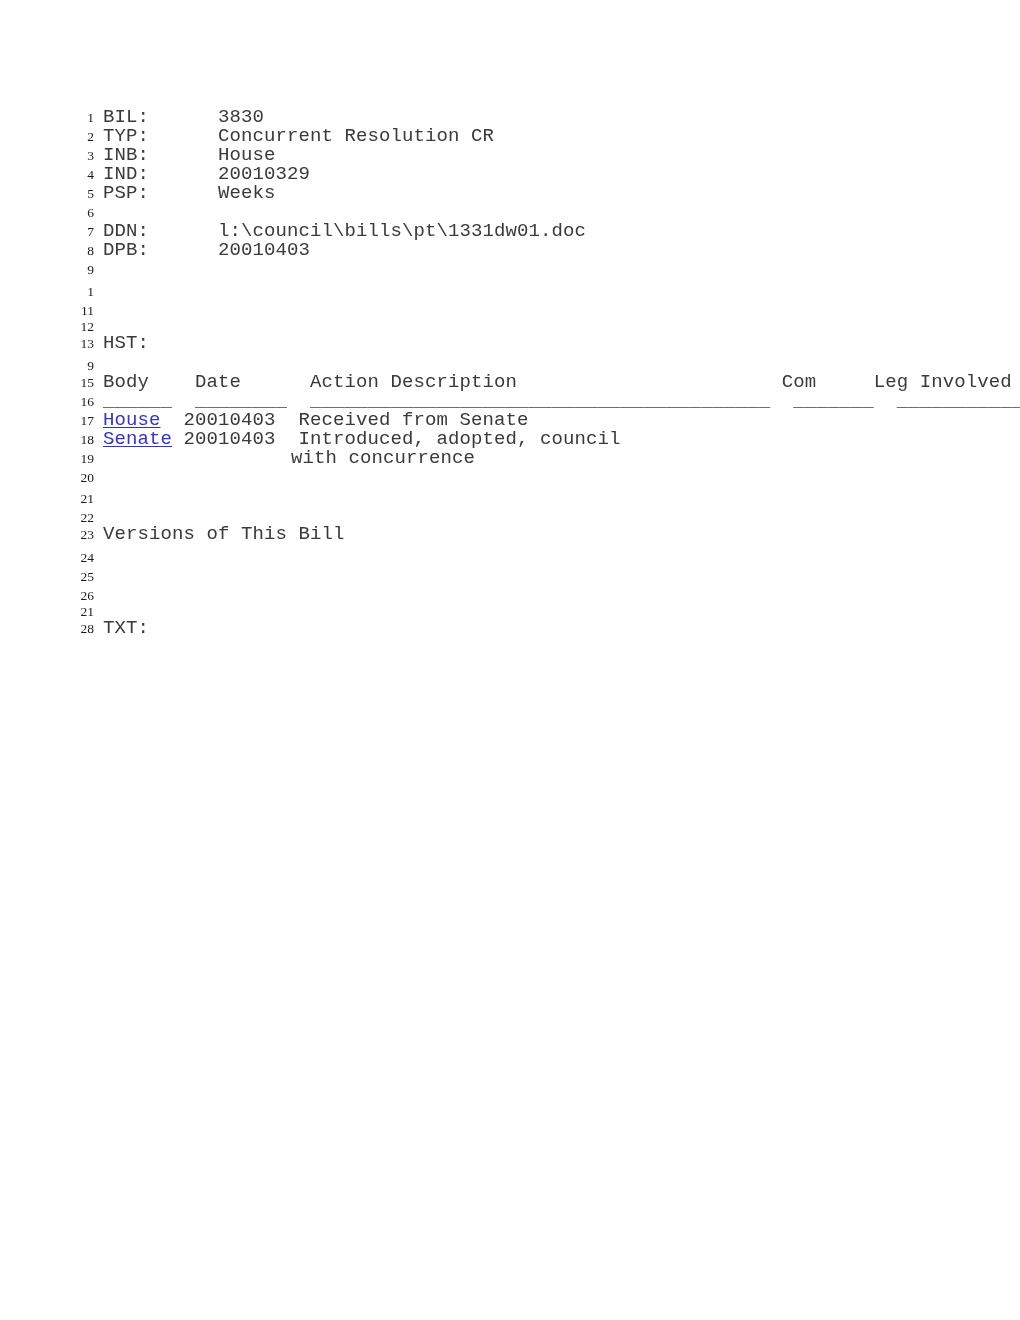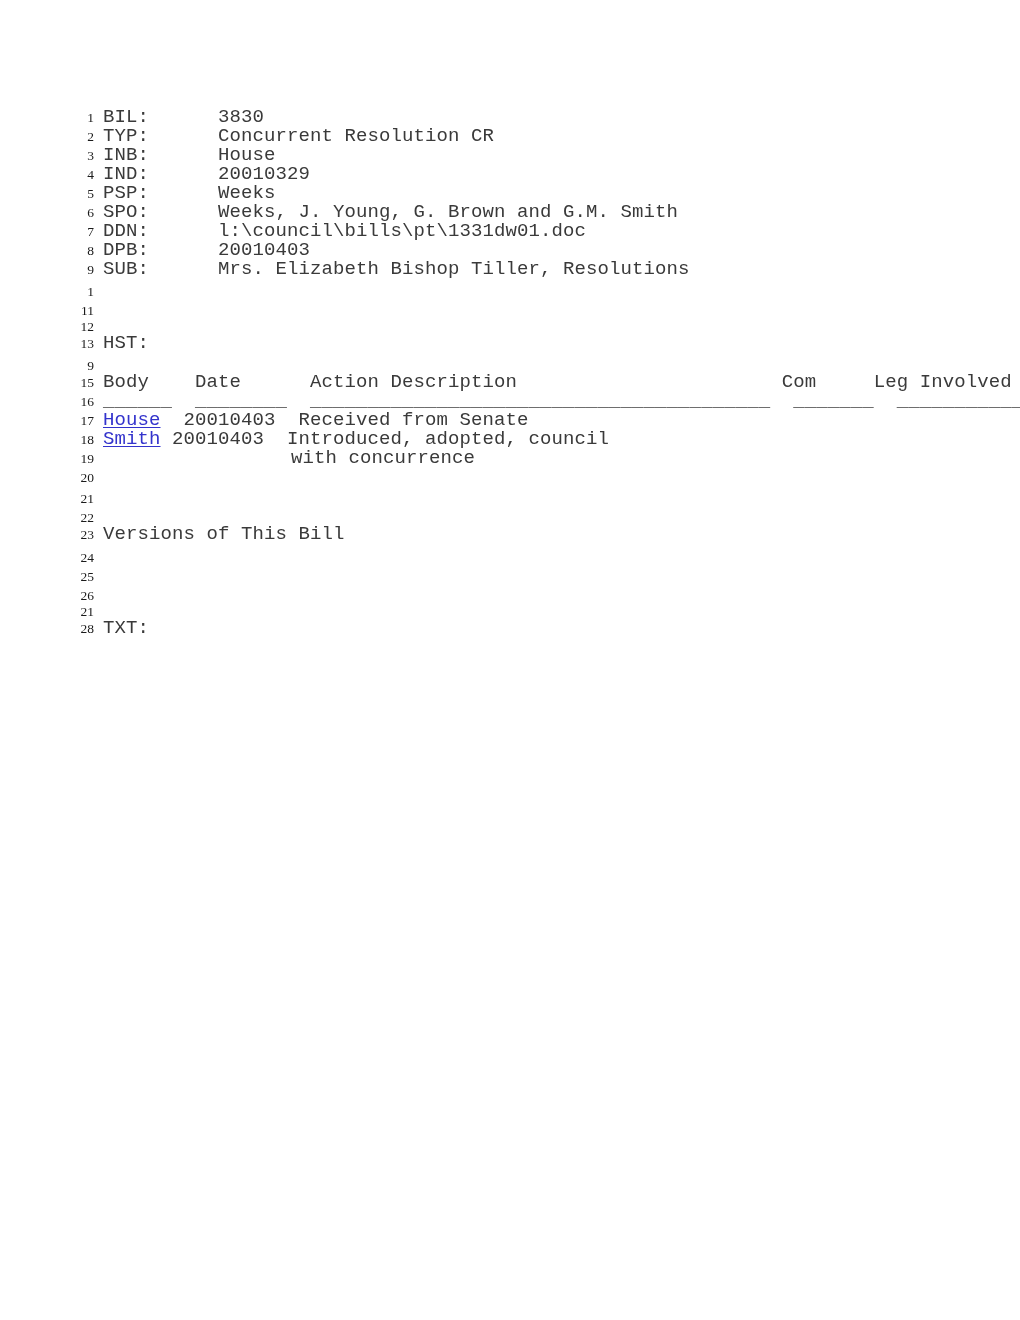--- a/index.html
+++ b/index.html
@@ -110,37 +110,35 @@
     <div class="row" style="top:110px"><span class="lbl">BIL:</span><span>      </span><span class="val">3830</span></div>
 
     <div class="row" style="top:129px"><span class="lbl">TYP:</span><span>      </span><span class="val">Concurrent Resolution CR</span></div>
 
     <div class="row" style="top:148px"><span class="lbl">INB:</span><span>      </span><span class="val">House</span></div>
 
     <div class="row" style="top:167px"><span class="lbl">IND:</span><span>      </span><span class="val">20010329</span></div>
 
     <div class="row" style="top:186px"><span class="lbl">PSP:</span><span>      </span><span class="val">Weeks</span></div>
 
-    <div class="row" style="top:205px"><span class="lbl">SPO:</span><span>      </span><span class="val">Weeks, J. Young, G. Brown and G.M. Smith</span></div>
 
     <div class="row" style="top:224px"><span class="lbl">DDN:</span><span>      </span><span class="val">l:\council\bills\pt\1331dw01.doc</span></div>
 
     <div class="row" style="top:243px"><span class="lbl">DPB:</span><span>      </span><span class="val">20010403</span></div>
 
-    <div class="row" style="top:262px"><span class="lbl">SUB:</span><span>      </span><span class="val">Mrs. Elizabeth Bishop Tiller, Resolutions</span></div>
 
     <div class="row" style="top:336px">HST:</div>
 
     <div class="row rule" style="top:394px"><span>______</span><span>  </span><span>________</span><span>  </span><span>________________________________________</span><span>  </span><span>_______</span><span>  </span><span>____________</span></div>
 
     <div class="row" style="top:375px"><span>Body</span><span>    </span><span>Date</span><span>      </span><span>Action Description</span><span>                       </span><span>Com</span><span>     </span><span>Leg Involved</span></div>
 
     <div class="row" style="top:413px"><span class="hlink">House</span><span>  </span><span>20010403</span><span>  </span><span>Received from Senate</span></div>
 
-    <div class="row" style="top:432px"><span class="hlink">Smith</span><span> </span><span>20010403</span><span>  </span><span>Introduced, adopted, council</span></div>
+    <div class="row" style="top:432px"><span class="hlink">Senate</span><span> </span><span>20010403</span><span>  </span><span>Introduced, adopted, council</span></div>
 
     <div class="row" style="left:291px; top:451px">with concurrence</div>
 
 
     <div class="row" style="top:527px">Versions of This Bill</div>
 
     <div class="row" style="top:621px">TXT:</div>
 
   </div>
 </div>

